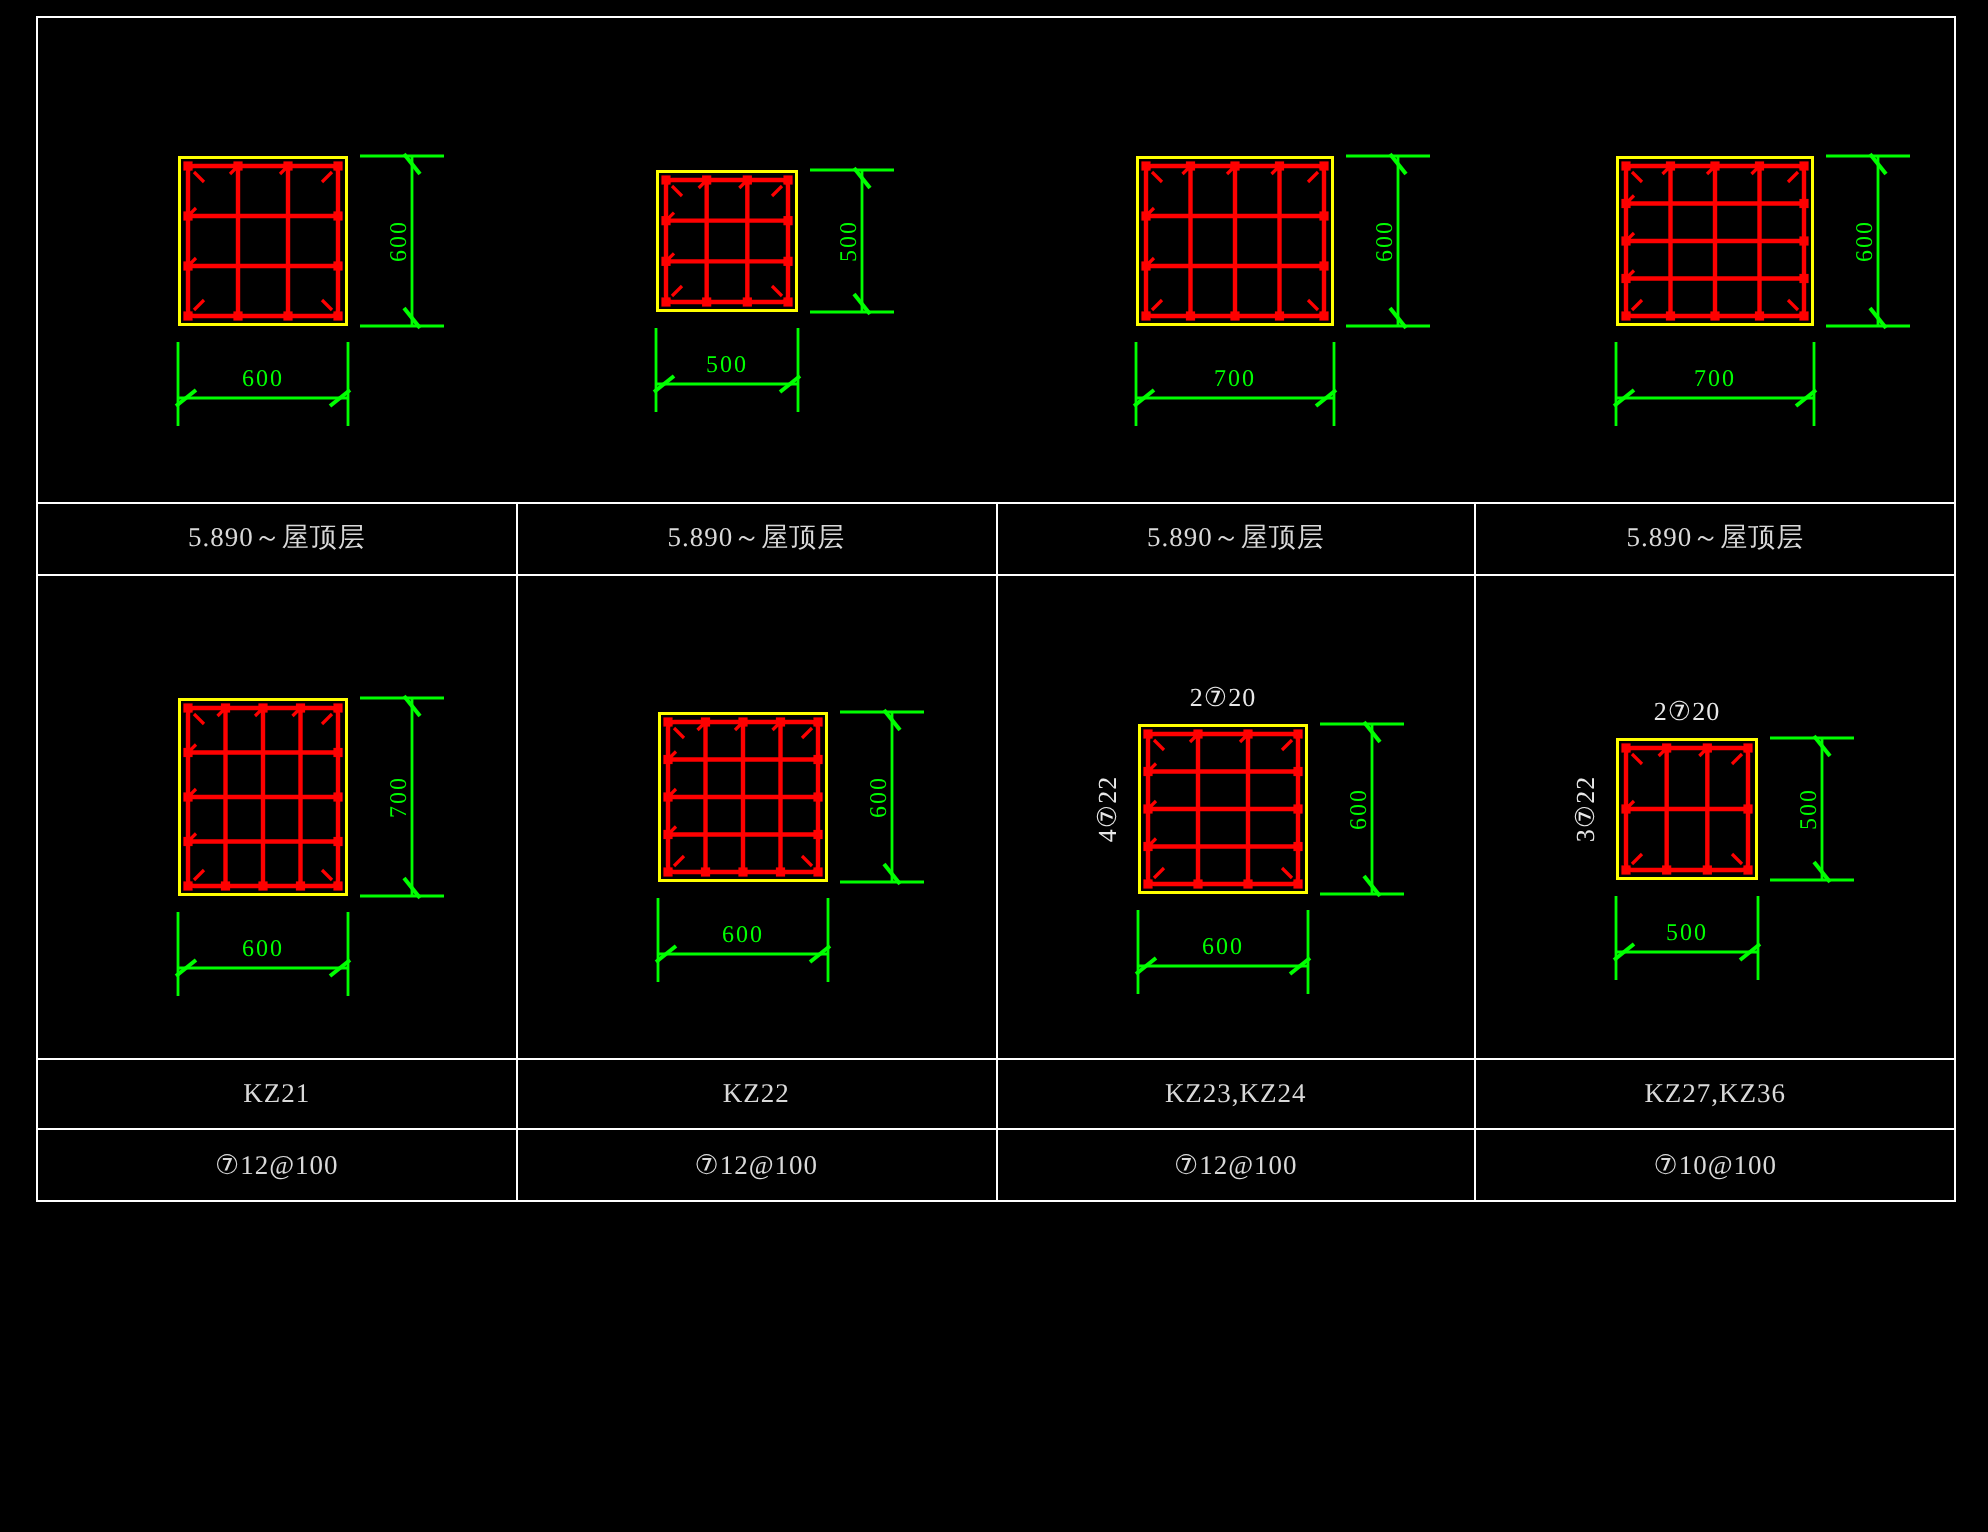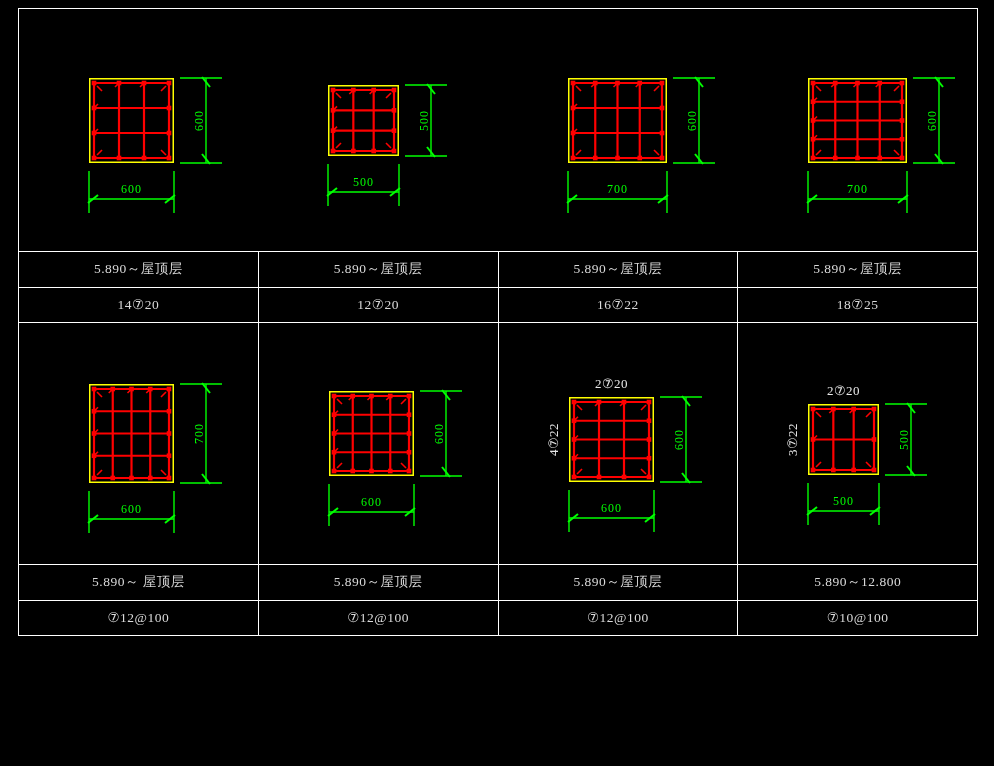--- a/index.html
+++ b/index.html
@@ -289,26 +289,20 @@
 </svg>
             </div>
       </td>
     </tr>
     <tr>
       <td>5.890～屋顶层</td>
       <td>5.890～屋顶层</td>
       <td>5.890～屋顶层</td>
       <td>5.890～屋顶层</td>
     </tr>
-    <tr>
-      <td>14⑦20</td>
-      <td>12⑦20</td>
-      <td>16⑦22</td>
-      <td>18⑦25</td>
-    </tr>
 
     <tr>
       <td class="figcell2">
         <div class="fig">
               <svg width="240" height="241" viewBox="0 0 240 241" xmlns="http://www.w3.org/2000/svg">
 <g transform="translate(70,61)">
 <rect x="0.75" y="0.75" width="83.5" height="97.5" fill="none" stroke="#ffff00" stroke-width="1.5"></rect>
 <rect x="5" y="5" width="75" height="89" rx="3" ry="3" fill="none" stroke="#ff0000" stroke-width="2.2"></rect>
 <line x1="23.75" y1="5" x2="23.75" y2="94" stroke="#ff0000" stroke-width="2.2"></line>
 <line x1="42.5" y1="5" x2="42.5" y2="94" stroke="#ff0000" stroke-width="2.2"></line>
@@ -503,24 +497,24 @@
 <path d="M 69 192 L 79 184" stroke="#00ff00" stroke-width="2" fill="none"></path>
 <path d="M 132 192 L 142 184" stroke="#00ff00" stroke-width="2" fill="none"></path>
 <text class="dimtxt" x="105.5" y="182" text-anchor="middle">500</text>
 <text class="bartxt" x="105.5" y="72" text-anchor="middle">2⑦20</text>
 <text class="bartxt" x="56" y="116.5" text-anchor="middle" dominant-baseline="middle" transform="rotate(-90 56 116.5)">3⑦22</text>
 </svg>
             </div>
       </td>
     </tr>
     <tr>
-      <td>5.890～ 屋顶层</td>
-      <td>5.890～屋顶层</td>
-      <td>5.890～屋顶层</td>
-      <td>5.890～12.800</td>
+      <td>KZ21</td>
+      <td>KZ22</td>
+      <td>KZ23,KZ24</td>
+      <td>KZ27,KZ36</td>
     </tr>
     <tr>
       <td>⑦12@100</td>
       <td>⑦12@100</td>
       <td>⑦12@100</td>
       <td>⑦10@100</td>
     </tr>
   </tbody>
     </table>
 

